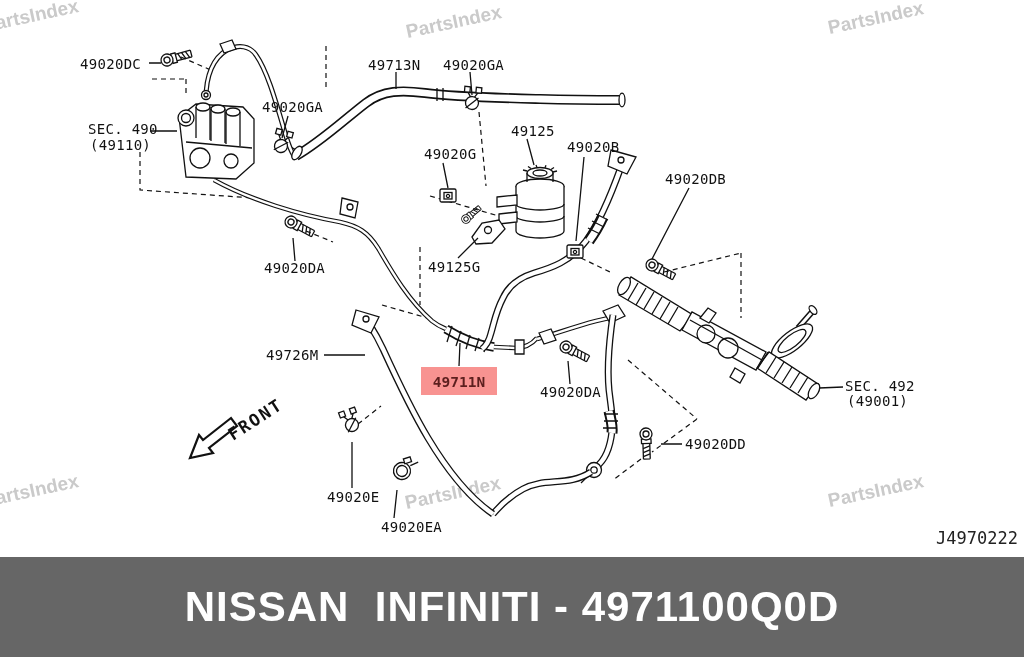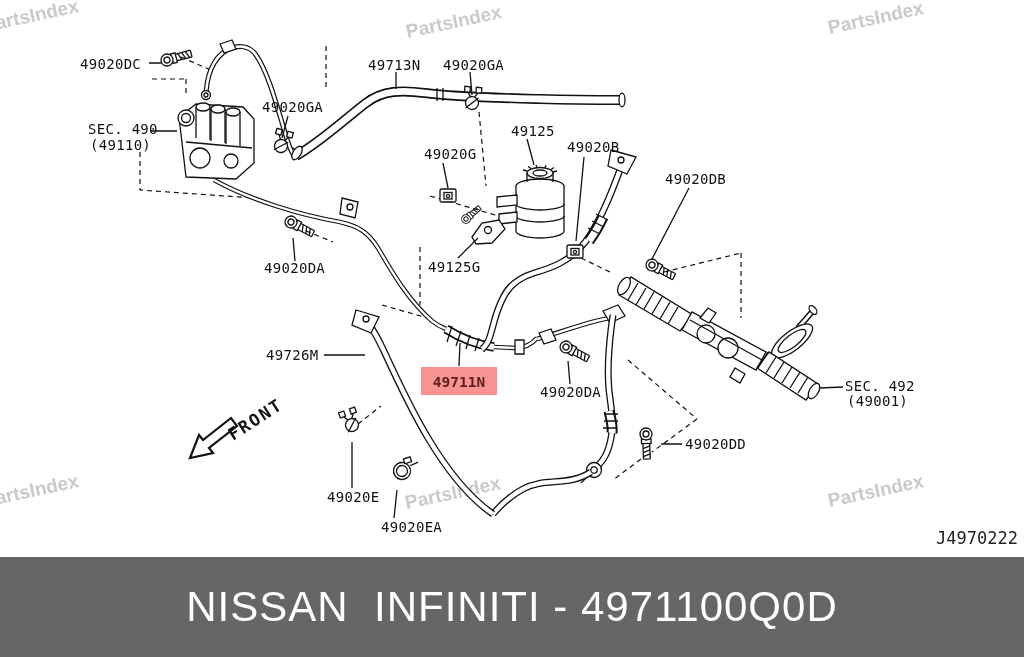--- a/index.html
+++ b/index.html
@@ -5,21 +5,21 @@
   html,body{margin:0;padding:0;background:#fff;}
   #stage{position:relative;width:1024px;height:657px;background:#ffffff;overflow:hidden;
          font-family:"DejaVu Sans Mono", monospace;}
   #art{position:absolute;left:0;top:0;}
   .lbl{font-family:"DejaVu Sans Mono", monospace;font-size:14px;fill:#111;letter-spacing:.3px;}
   .ref{font-family:"DejaVu Sans Mono", monospace;font-size:17px;fill:#222;}
   .wm{font-family:"Liberation Sans", sans-serif;font-size:19px;font-weight:600;fill:#cacaca;}
   .front{font-family:"DejaVu Sans Mono", monospace;font-size:17px;font-weight:bold;fill:#111;letter-spacing:2px;}
   .hl-txt{font-family:"DejaVu Sans Mono", monospace;font-size:14.5px;font-weight:bold;}
   #banner{position:absolute;left:0;bottom:0;width:1024px;height:100px;background:#666666;
-          display:flex;align-items:center;justify-content:center;gap:66px;}
+          display:flex;align-items:center;justify-content:center;gap:66px;font-weight:bold;}
   #banner span{color:#ffffff;font-family:"Liberation Sans", sans-serif;font-size:42px;
                letter-spacing:1px;white-space:pre;}
   .ln{stroke:#111;fill:none;stroke-width:1.3;}
   .dash{stroke:#111;fill:none;stroke-width:1.2;stroke-dasharray:5 4;}
   .part{stroke:#111;stroke-width:1.3;}
 </style>
 </head>
 <body>
 
 <div id="stage">

